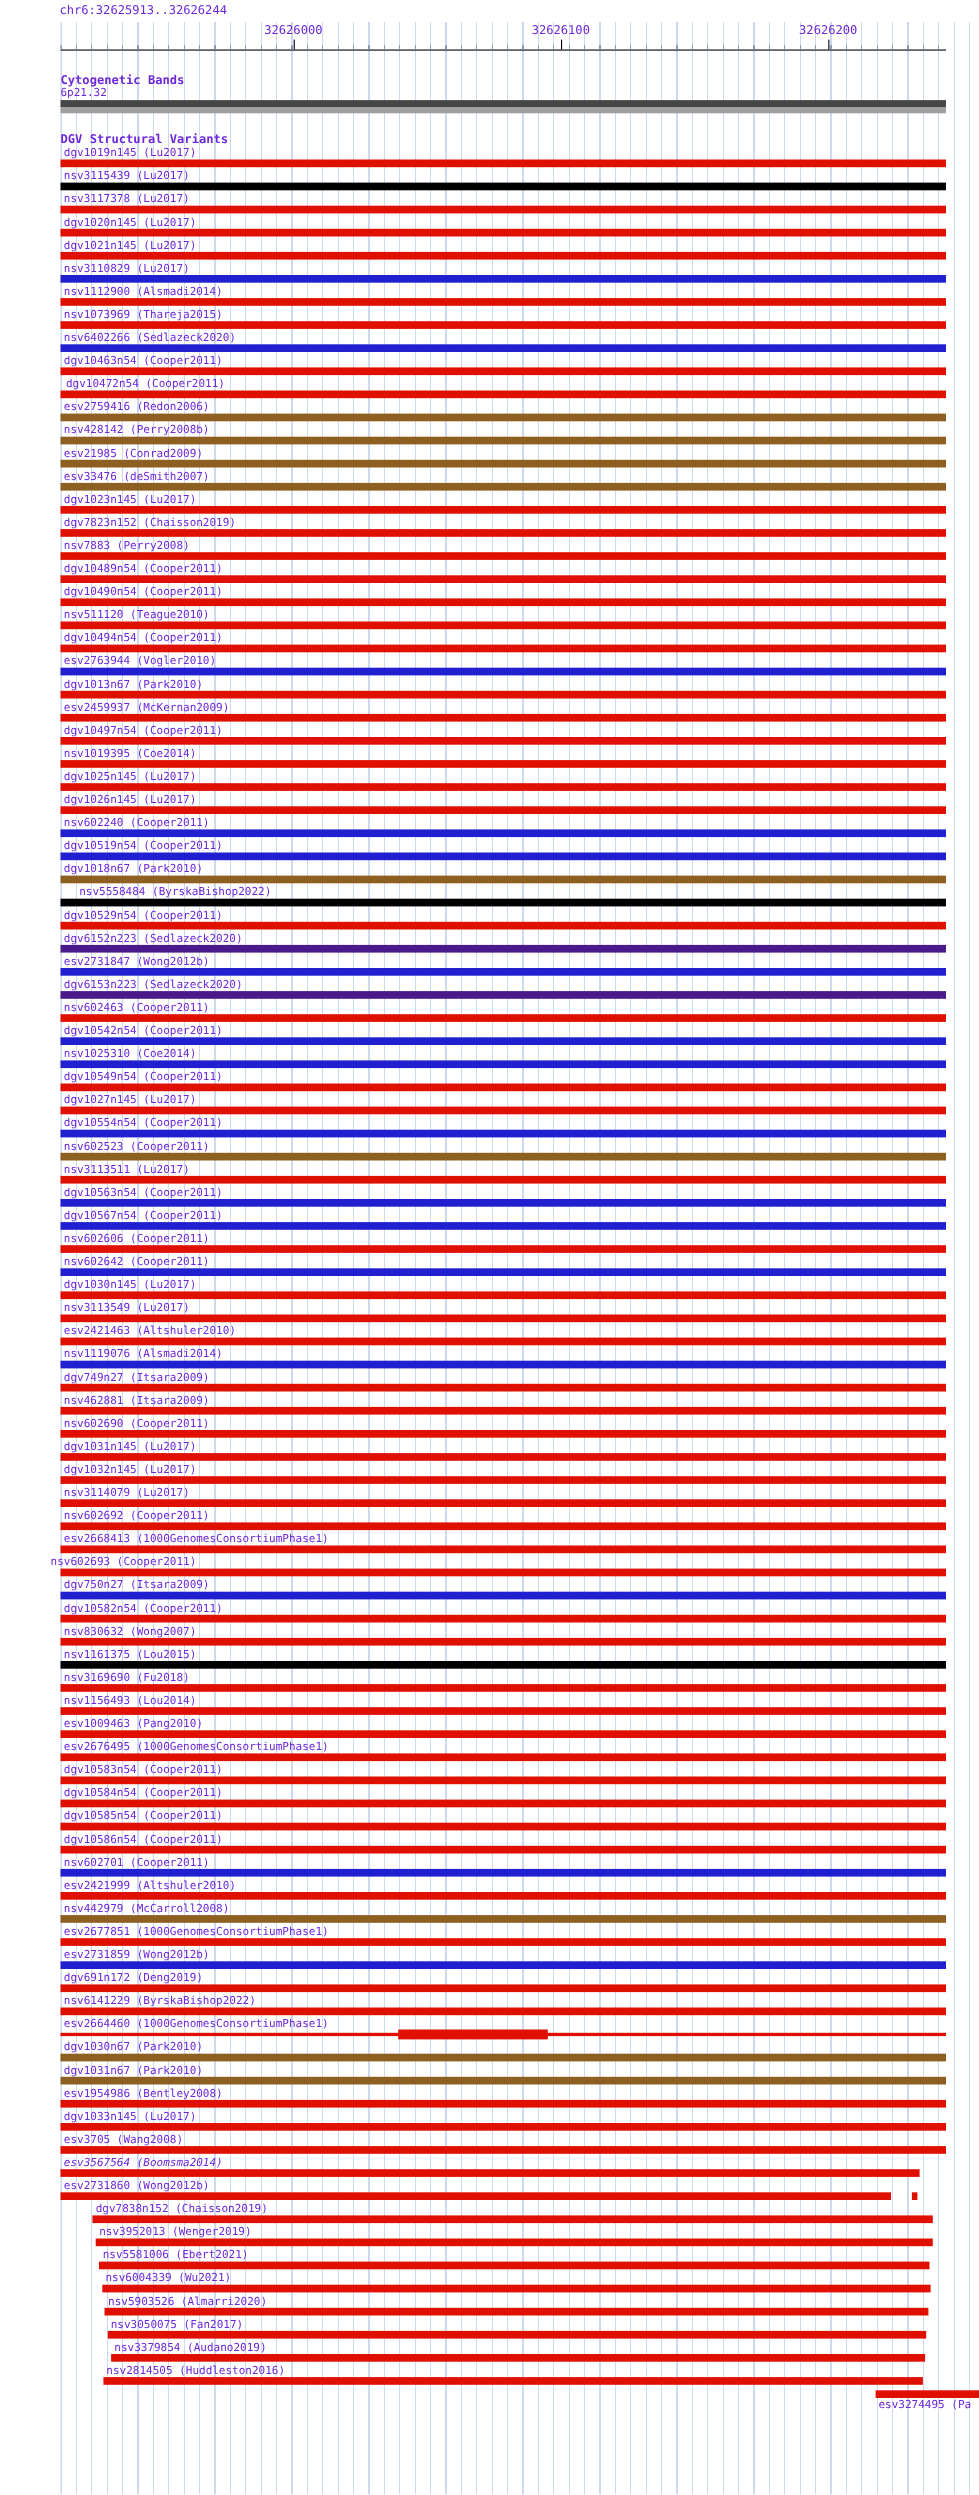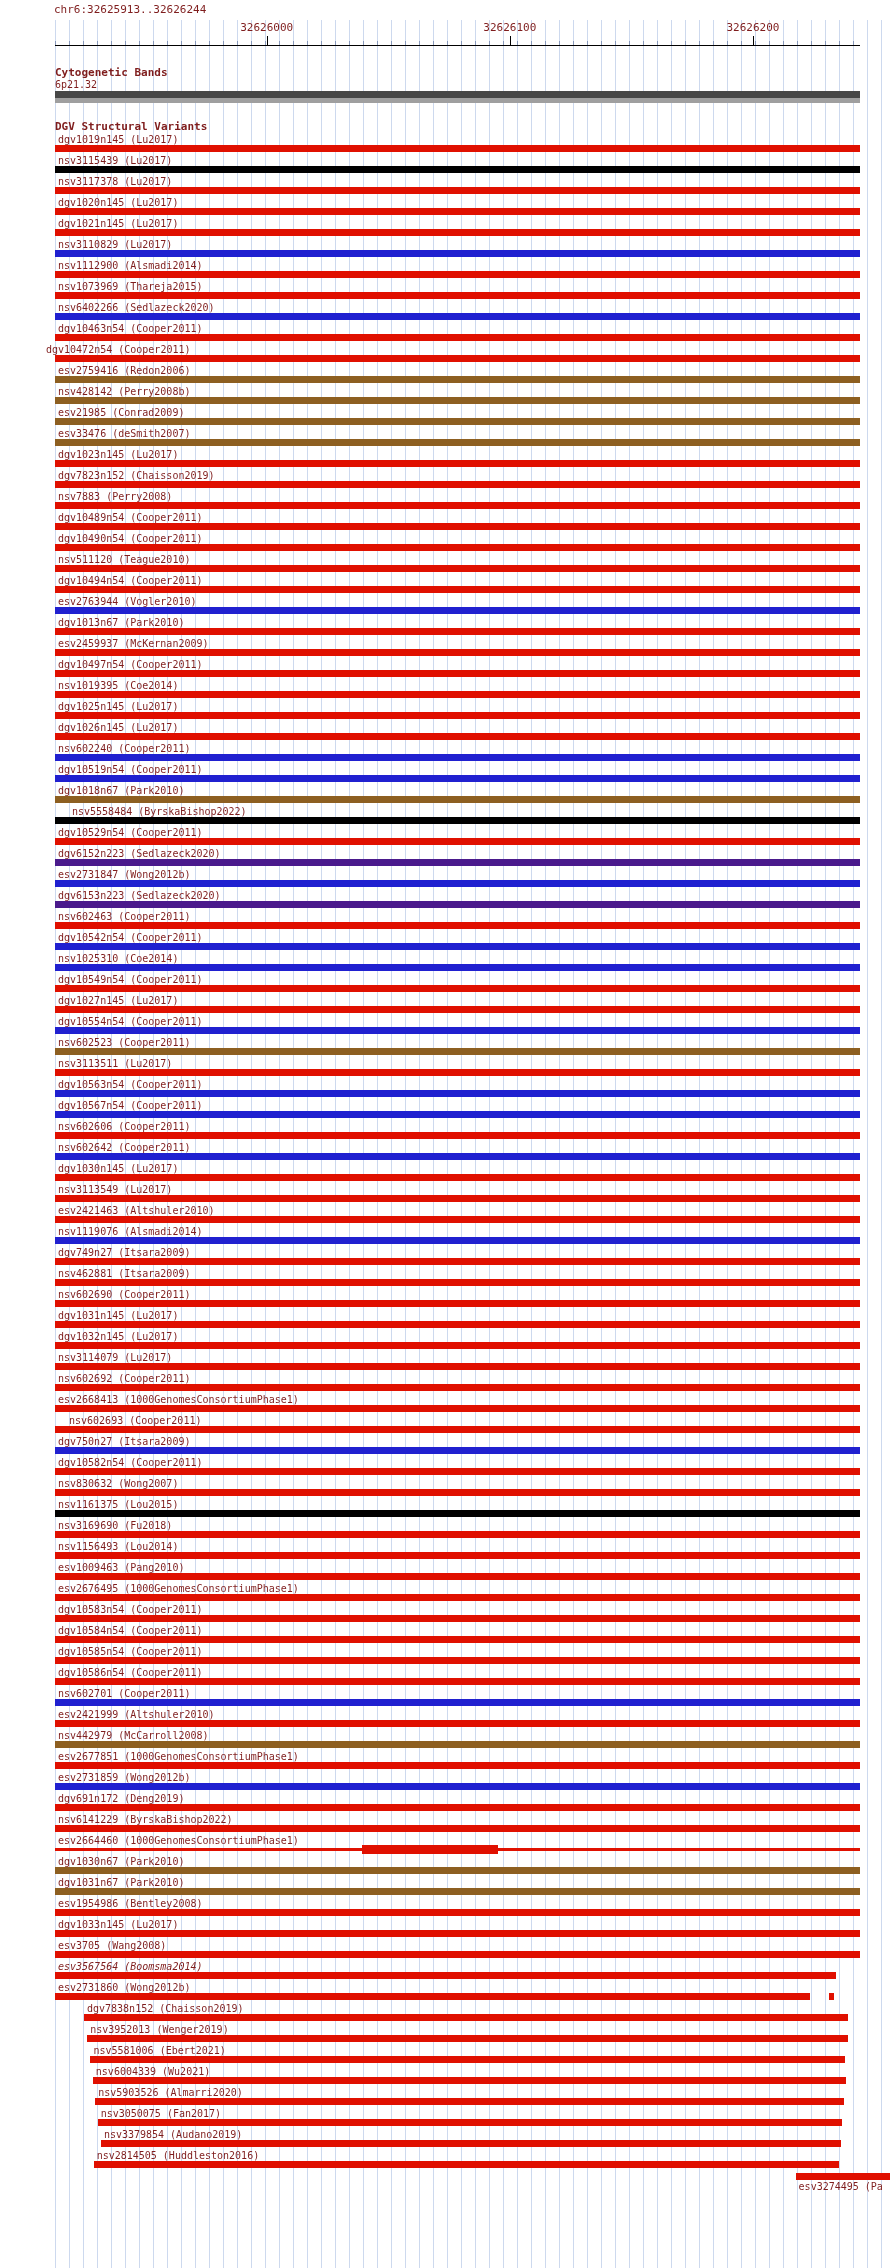--- a/index.html
+++ b/index.html
@@ -1,17 +1,17 @@
 <!DOCTYPE html>
 <html><head>
 <meta charset="utf-8">
 <style>
   html,body{margin:0;padding:0;background:#fff;}
   .page{position:relative;width:890px;height:2268px;overflow:hidden;background:#fff;
-        font-family:"DejaVu Sans Mono","Liberation Mono",monospace;color:#7f1d1d;}
+        font-family:"DejaVu Sans Mono","Liberation Mono",monospace;color:#6d28d9;}
   .grid{position:absolute;left:55px;top:20px;right:0;bottom:0;
         background-image:repeating-linear-gradient(to right,#cdd9ee 0px,#cdd9ee 1px,transparent 1px,transparent 14px);}
   .region{position:absolute;left:54px;top:3px;font-size:11px;}
   .ruler{position:absolute;left:55px;top:18px;width:805px;height:27px;border-bottom:1px solid #000;}
   .ruler-minor{position:absolute;left:0;right:0;bottom:0;height:4px;
         background-image:repeating-linear-gradient(to right,#8899bb 0px,#8899bb 1px,transparent 1px,transparent 14px);}
   .tick-label{position:absolute;bottom:11px;transform:translateX(-50%);font-size:11px;white-space:nowrap;}
   .tick-mark{position:absolute;bottom:0;width:1px;height:9px;background:#000;}
   .cyto-title{position:absolute;left:55px;top:66px;font-size:11px;font-weight:bold;}
   .cyto-band-label{position:absolute;left:55px;top:79px;font-size:10px;}
@@ -82,21 +82,21 @@
       </div>
       <div class="row">
         <div class="vlabel" style="left: 58px; top: 0px;">nsv6402266 (Sedlazeck2020)</div>
         <div class="vbar" style="left: 55px; width: 805px; top: 11px; height: 7px; background: rgb(32, 32, 208);"></div>
       </div>
       <div class="row">
         <div class="vlabel" style="left: 58px; top: 0px;">dgv10463n54 (Cooper2011)</div>
         <div class="vbar" style="left: 55px; width: 805px; top: 11px; height: 7px; background: rgb(224, 16, 0);"></div>
       </div>
       <div class="row">
-        <div class="vlabel" style="left: 46px; top: 0px;">dgv10472n54 (Cooper2011)</div>
+        <div class="vlabel" style="left: 60px; top: 0px;">dgv10472n54 (Cooper2011)</div>
         <div class="vbar" style="left: 55px; width: 805px; top: 11px; height: 7px; background: rgb(224, 16, 0);"></div>
       </div>
       <div class="row">
         <div class="vlabel" style="left: 58px; top: 0px;">esv2759416 (Redon2006)</div>
         <div class="vbar" style="left: 55px; width: 805px; top: 11px; height: 7px; background: rgb(141, 95, 33);"></div>
       </div>
       <div class="row">
         <div class="vlabel" style="left: 58px; top: 0px;">nsv428142 (Perry2008b)</div>
         <div class="vbar" style="left: 55px; width: 805px; top: 11px; height: 7px; background: rgb(141, 95, 33);"></div>
       </div>
@@ -286,21 +286,21 @@
       </div>
       <div class="row">
         <div class="vlabel" style="left: 58px; top: 0px;">nsv602692 (Cooper2011)</div>
         <div class="vbar" style="left: 55px; width: 805px; top: 11px; height: 7px; background: rgb(224, 16, 0);"></div>
       </div>
       <div class="row">
         <div class="vlabel" style="left: 58px; top: 0px;">esv2668413 (1000GenomesConsortiumPhase1)</div>
         <div class="vbar" style="left: 55px; width: 805px; top: 11px; height: 7px; background: rgb(224, 16, 0);"></div>
       </div>
       <div class="row">
-        <div class="vlabel" style="left: 69px; top: 0px; text-align: right;">nsv602693 (Cooper2011)</div>
+        <div class="vlabel" style="left: 46px; top: 0px; text-align: right;">nsv602693 (Cooper2011)</div>
         <div class="vbar" style="left: 55px; width: 805px; top: 11px; height: 7px; background: rgb(224, 16, 0);"></div>
       </div>
       <div class="row">
         <div class="vlabel" style="left: 58px; top: 0px;">dgv750n27 (Itsara2009)</div>
         <div class="vbar" style="left: 55px; width: 805px; top: 11px; height: 7px; background: rgb(32, 32, 208);"></div>
       </div>
       <div class="row">
         <div class="vlabel" style="left: 58px; top: 0px;">dgv10582n54 (Cooper2011)</div>
         <div class="vbar" style="left: 55px; width: 805px; top: 11px; height: 7px; background: rgb(224, 16, 0);"></div>
       </div>

